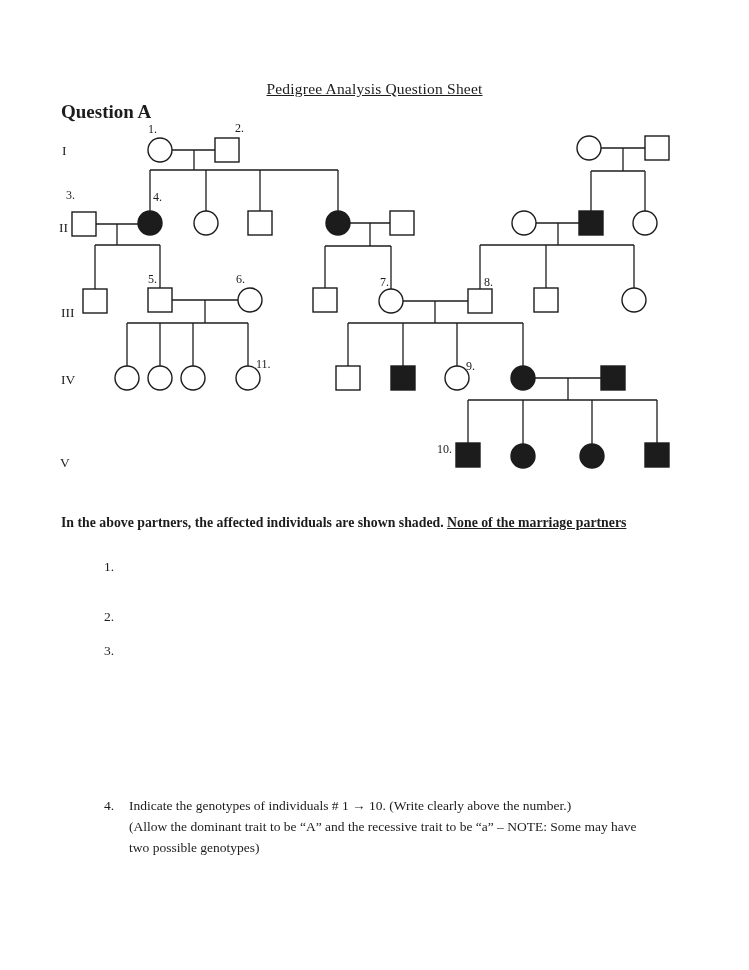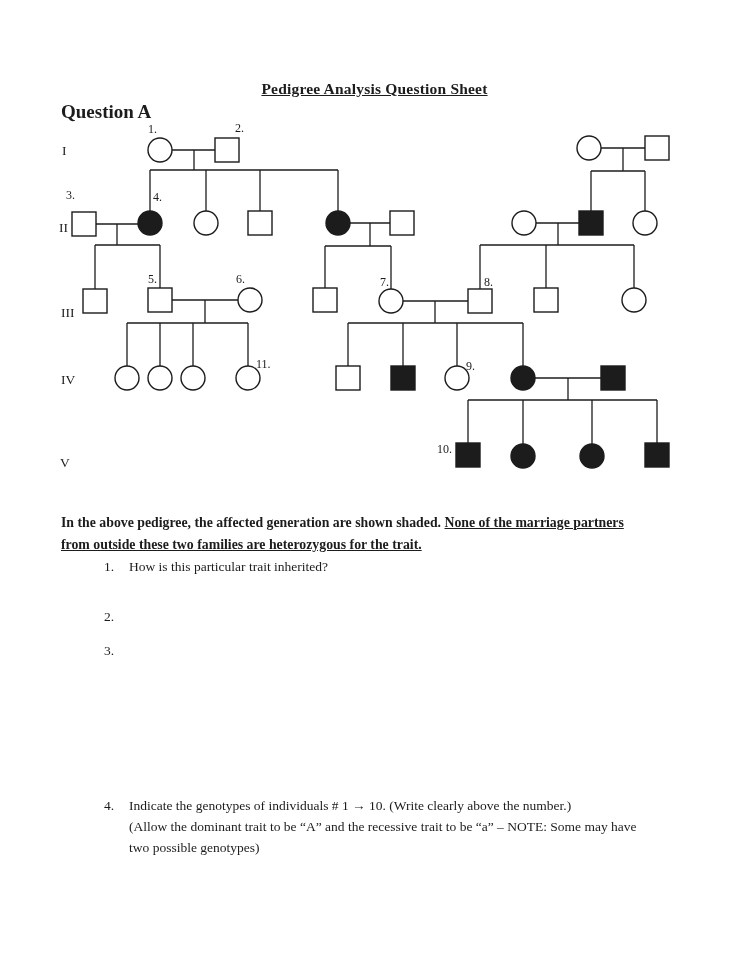--- a/index.html
+++ b/index.html
@@ -4,21 +4,21 @@
 <style>
   * { margin:0; padding:0; box-sizing:border-box; }
   html,body { background:#ffffff; }
   body {
     width:749px; height:970px; position:relative;
     font-family:"Liberation Serif","DejaVu Serif",serif;
     color:#1c1c1c; overflow:hidden;
   }
   .page-title {
     position:absolute; top:80px; left:0; right:0;
-    text-align:center; font-weight:bold; font-size:15.5px;
+    text-align:center; font-weight:normal; font-size:15.5px;
     text-decoration:underline; letter-spacing:0.2px;
   }
   .section-heading {
     position:absolute; top:101px; left:61px;
     font-weight:bold; font-size:19px;
   }
   #pedigree-svg {
     position:absolute; top:0; left:0; width:749px; height:495px;
   }
   #pedigree-svg line { stroke:#1c1c1c; stroke-width:1.3; }
@@ -146,27 +146,25 @@
     <circle cx="592" cy="456" r="12" fill="#1c1c1c" class="indiv"></circle>
     <rect x="645" y="443" width="24" height="24" fill="#1c1c1c" class="indiv"></rect>
     <text x="62" y="155" class="gen-label">I</text>
     <text x="59" y="232" class="gen-label">II</text>
     <text x="61" y="317" class="gen-label">III</text>
     <text x="61" y="384" class="gen-label">IV</text>
     <text x="60" y="467" class="gen-label">V</text>
   </svg>
 
 <div class="intro">
-  <div><span>In the above pedigree, the affected generation are shown shaded.  </span><span class="ul">None of the marriage partners</span></div>
-  <div><span class="ul">from outside these two families are heterozygous for the trait.</span></div>
+  <div><span>In the above partners, the affected individuals are shown shaded.  </span><span class="ul">None of the marriage partners</span></div>
 </div>
 
 <div class="question q-pos-1">
   <span class="q-num">1.</span>
-  <span class="q-text">How is this particular trait inherited?</span>
 </div>
 <div class="question q-pos-2">
   <span class="q-num">2.</span>
 </div>
 <div class="question q-pos-3">
   <span class="q-num">3.</span>
 </div>
 <div class="question q-pos-4">
   <span class="q-num">4.</span>
   <span class="q-text">Indicate the genotypes of individuals # 1 → 10.  (Write clearly above the number.)

